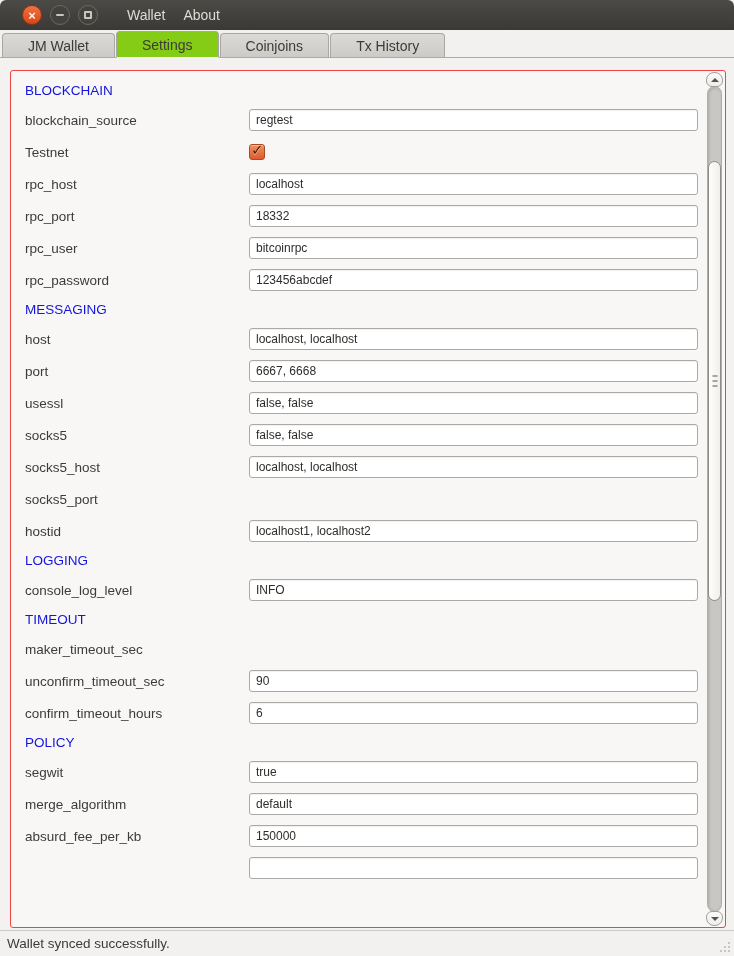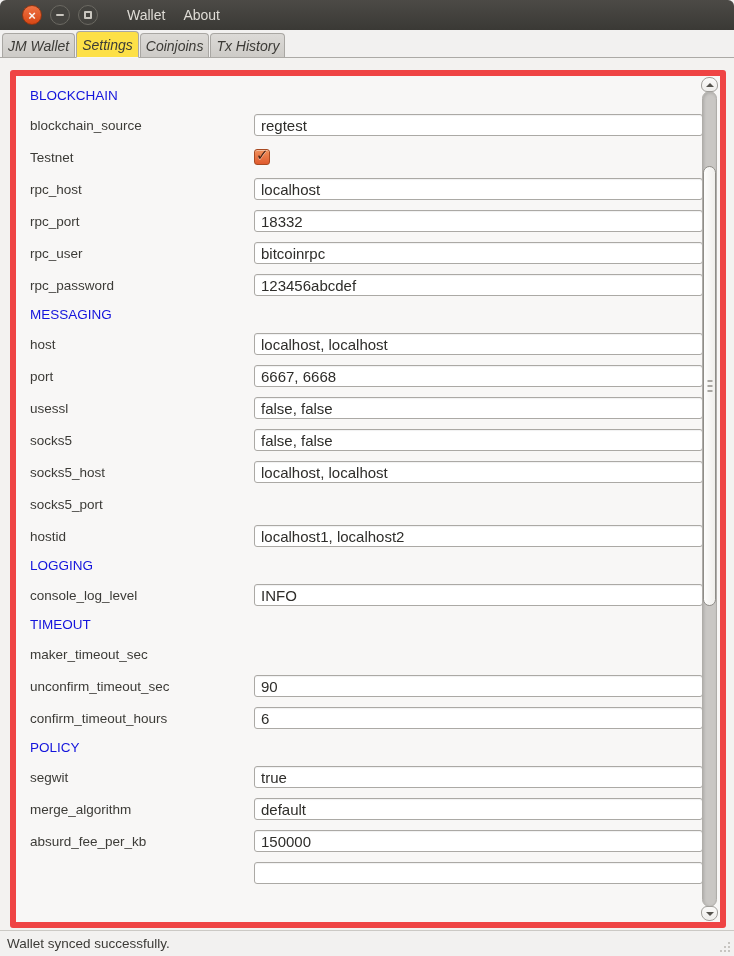--- a/index.html
+++ b/index.html
@@ -31,56 +31,56 @@
   .menubar { display:flex; margin-left:12px; }
   .menu-item {
     color:#DFDCD6; font-size:14px; padding:16px 9px; line-height:30px;
   }
   
   .tabbar {
     height:28px; background:#F2F1F0; border-bottom:1px solid #ACAAA6;
     display:flex; align-items:flex-end; padding-left:2px; position:relative;
   }
   .tab {
-    height:24px; padding:0 5px; margin-right:1px;
+    height:24px; padding:0 25px; margin-right:1px;
     display:flex; align-items:center; position:relative;
     background:linear-gradient(#DCDAD7,#CDCBC7);
     border:1px solid #A9A7A3; border-bottom:none;
     border-radius:4px 4px 0 0;
-    font-size:14px; color:#3C3B37; white-space:nowrap;font-style:italic;
+    font-size:14px; color:#3C3B37; white-space:nowrap;
   }
   .tab.active {
-    background:#fde047; height:27px; margin-bottom:-1px; z-index:3;
+    background:#84cc16; height:27px; margin-bottom:-1px; z-index:3;
     border-bottom:1px solid #F7F6F5;
   }
   
   .pane {
     position:absolute; top:58px; left:0; right:0; bottom:26px;
     background:#F3F2F0;
   }
   .frame {
     position:absolute; left:10px; top:12px; width:716px; bottom:2px;
-    background:#F8F7F6; border:6px solid #ef4444; border-radius:3px;
+    background:#F8F7F6; border:1px solid #ef4444; border-radius:3px;
     overflow:hidden;
   }
   .content { position:absolute; left:0; top:0; right:21px; padding-top:6px; }
   .sec-header {
     height:27px; line-height:27px; padding-left:14px;
     color:#1414DC; font-size:13.5px;
   }
   .row { height:32px; position:relative; }
   .flabel {
     position:absolute; left:14px; top:50%; transform:translateY(-50%);
     font-size:13.5px; color:#3C3B37; white-space:nowrap;text-align:center;
   }
   .field-input {
     position:absolute; left:238px; top:5px; width:449px; height:22px;
     background:#FFFFFF; border:1px solid #ABA9A5; border-radius:3px;
     padding:0 6px; font-family:"Liberation Sans","DejaVu Sans",sans-serif;
-    font-size:15px; color:#2E2D2A; outline:none;
+    font-size:12px; color:#2E2D2A; outline:none;
     box-shadow:inset 0 1px 1px rgba(0,0,0,.06);
   }
   .checkbox {
     position:absolute; left:238px; top:8px; width:16px; height:16px;
     background:linear-gradient(#F0915C,#E05A2E);
     border:1px solid #A84A22; border-radius:3px;
     box-shadow:inset 0 1px 0 rgba(255,255,255,.4);
   }
   .check {
     position:absolute; left:1px; top:-4px; font-size:15px; font-weight:bold;

